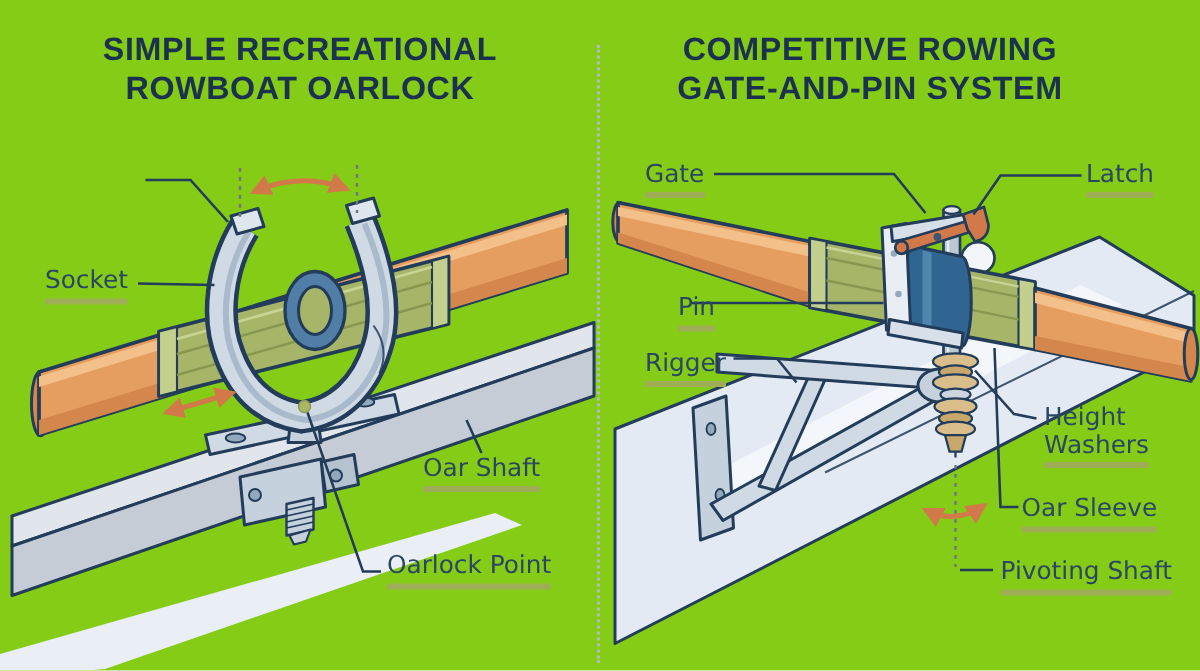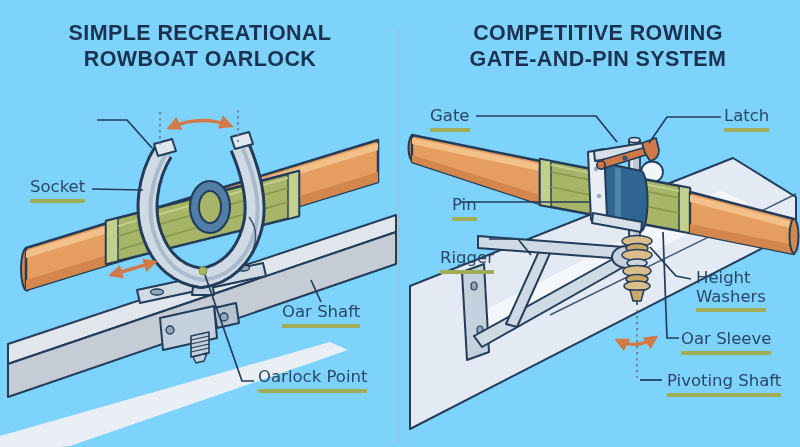--- a/index.html
+++ b/index.html
@@ -1,16 +1,16 @@
 <!DOCTYPE html>
 <html><head>
 <meta charset="utf-8">
 <style>
   html,body{margin:0;padding:0;background:#ffffff;}
-  #stage{position:relative;width:800px;height:447px;background:#7dd3fc;overflow:hidden;
+  #stage{position:relative;width:800px;height:447px;background:#84cc16;overflow:hidden;
          font-family:"DejaVu Sans",sans-serif;}
   .title{position:absolute;width:400px;text-align:center;
          font-family:"Liberation Sans",sans-serif;font-weight:bold;
          font-size:21.5px;line-height:26px;letter-spacing:.4px;color:#1b3150;}
   .lbl{position:absolute;display:inline-block;font-size:16.5px;line-height:18px;
        color:#2b4663;white-space:nowrap;}
   .lbl::after{content:"";display:block;height:3.5px;background:#9fae56;margin-top:3px;border-radius:1px;}
   .lbl2{position:absolute;font-size:16.5px;line-height:19px;color:#2b4663;white-space:nowrap;}
   .lbl2 span{display:block;}
   .lbl2 .ul::after{content:"";display:block;height:3.5px;background:#9fae56;margin-top:2px;border-radius:1px;}
@@ -20,21 +20,21 @@
 </style>
 </head>
 <body>
 
 <div id="stage">
 
   <div class="title" style="left:0;top:20px;">
     <div>SIMPLE RECREATIONAL</div>
     <div>ROWBOAT OARLOCK</div>
   </div>
-  <div class="title" style="left:398px;top:20px;">
+  <div class="title" style="left:380px;top:20px;">
     <div>COMPETITIVE ROWING</div>
     <div>GATE-AND-PIN SYSTEM</div>
   </div>
 
   <div class="divider"></div>
 
   <svg style="left:0;top:90px;" width="400" height="357" viewBox="0 0 400 357">
     <defs>
       <marker id="ahL" viewBox="0 0 10 10" refX="8" refY="5" markerWidth="4.2" markerHeight="4.2" orient="auto-start-reverse">
         <path d="M0,0 L10,5 L0,10 z" fill="#d2794a"></path>
@@ -225,21 +225,21 @@
     </g>
   </svg>
 
   <div class="lbl" style="left:30px;top:178px;">Socket</div>
   <div class="lbl" style="left:282px;top:303px;">Oar Shaft</div>
   <div class="lbl" style="left:258px;top:368px;">Oarlock Point</div>
 
   <div class="lbl" style="left:430px;top:107px;">Gate</div>
   <div class="lbl" style="left:724px;top:107px;">Latch</div>
   <div class="lbl" style="left:452px;top:196px;">Pin</div>
-  <div class="lbl" style="left:440px;top:233px;margin-top:16px;">Rigger</div>
+  <div class="lbl" style="left:430px;top:233px;">Rigger</div>
   <div class="lbl2" style="left:696px;top:268px;">
     <span>Height</span>
     <span class="ul">Washers</span>
   </div>
   <div class="lbl" style="left:681px;top:330px;">Oar Sleeve</div>
   <div class="lbl" style="left:667px;top:372px;">Pivoting Shaft</div>
 
 </div>
 
 </body></html>

